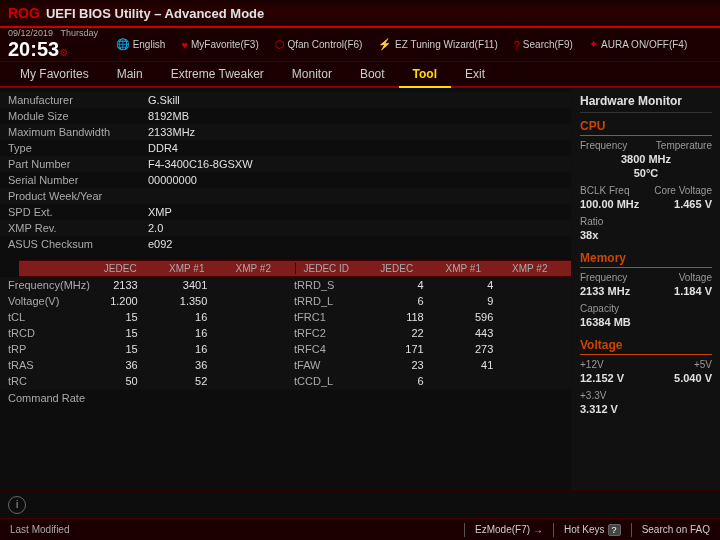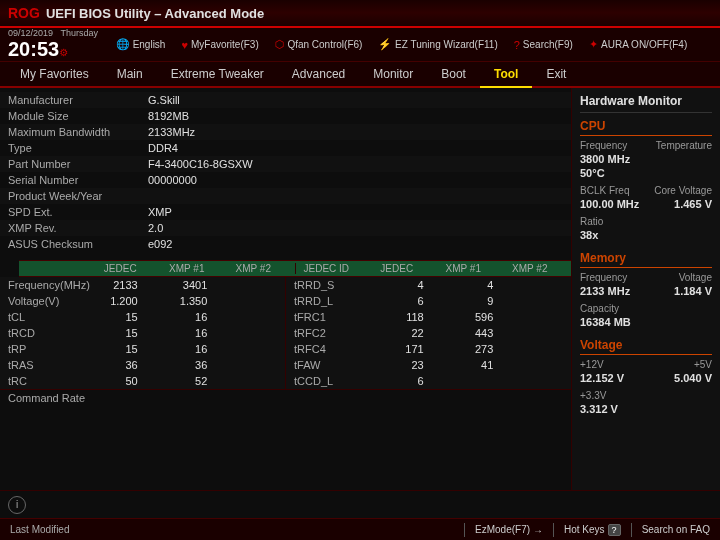--- a/index.html
+++ b/index.html
@@ -201,20 +201,21 @@
       font-size: 12px;
       font-weight: bold;
       margin-bottom: 4px;
       padding-bottom: 2px;
       border-bottom: 1px solid #cc4400;
     }
     .hw-row {
       display: flex;
       justify-content: space-between;
       margin-bottom: 2px;
+      text-align: center;
     }
     .hw-key {
       color: #999;
       font-size: 10px;
     }
     .hw-single {
       color: #e0e0e0;
       font-size: 11px;
       font-weight: bold;
       margin-bottom: 2px;
@@ -326,21 +327,20 @@
       <span class="info-btn-icon">✦</span>
       <span>AURA ON/OFF(F4)</span>
     </button>
   </div>
 </div>
 
 <div class="nav-menu">
   <div class="nav-item">My Favorites</div>
   <div class="nav-item">Main</div>
   <div class="nav-item">Extreme Tweaker</div>
-  <div class="nav-item">Advanced</div>
   <div class="nav-item">Monitor</div>
   <div class="nav-item">Boot</div>
   <div class="nav-item active">Tool</div>
   <div class="nav-item">Exit</div>
 </div>
 
 <div class="main-layout">
 
   <div class="left-content">
 
@@ -382,21 +382,21 @@
     <span class="info-value">2.0</span>
   </div>
         <div class="info-row">
     <span class="info-label">ASUS Checksum</span>
     <span class="info-value">e092</span>
   </div>
       </div>
 
     <div class="jedec-section">
 
-      <div style="display:flex; background:#14532d; border-top:1px solid #440000; border-bottom:1px solid #440000; padding:2px 0;margin-left:19px;">
+      <div style="display:flex; background:#7f1d1d; border-top:1px solid #440000; border-bottom:1px solid #440000; padding:2px 0;margin-left:19px;">
 
         <div style="flex:1; display:flex; padding:0 8px; border-right:1px solid #330000;">
           <div style="color:#aaa;font-size:10px;width:60px;flex-shrink:0;"></div>
           <div style="color:#aaa;font-size:10px;flex:1;text-align:center;">JEDEC</div>
           <div style="color:#aaa;font-size:10px;flex:1;text-align:center;">XMP #1</div>
           <div style="color:#aaa;font-size:10px;flex:1;text-align:center;">XMP #2</div>
         </div>
 
         <div style="flex:1; display:flex; padding:0 8px;">
           <div style="color:#aaa;font-size:10px;width:60px;flex-shrink:0;">JEDEC ID</div>

